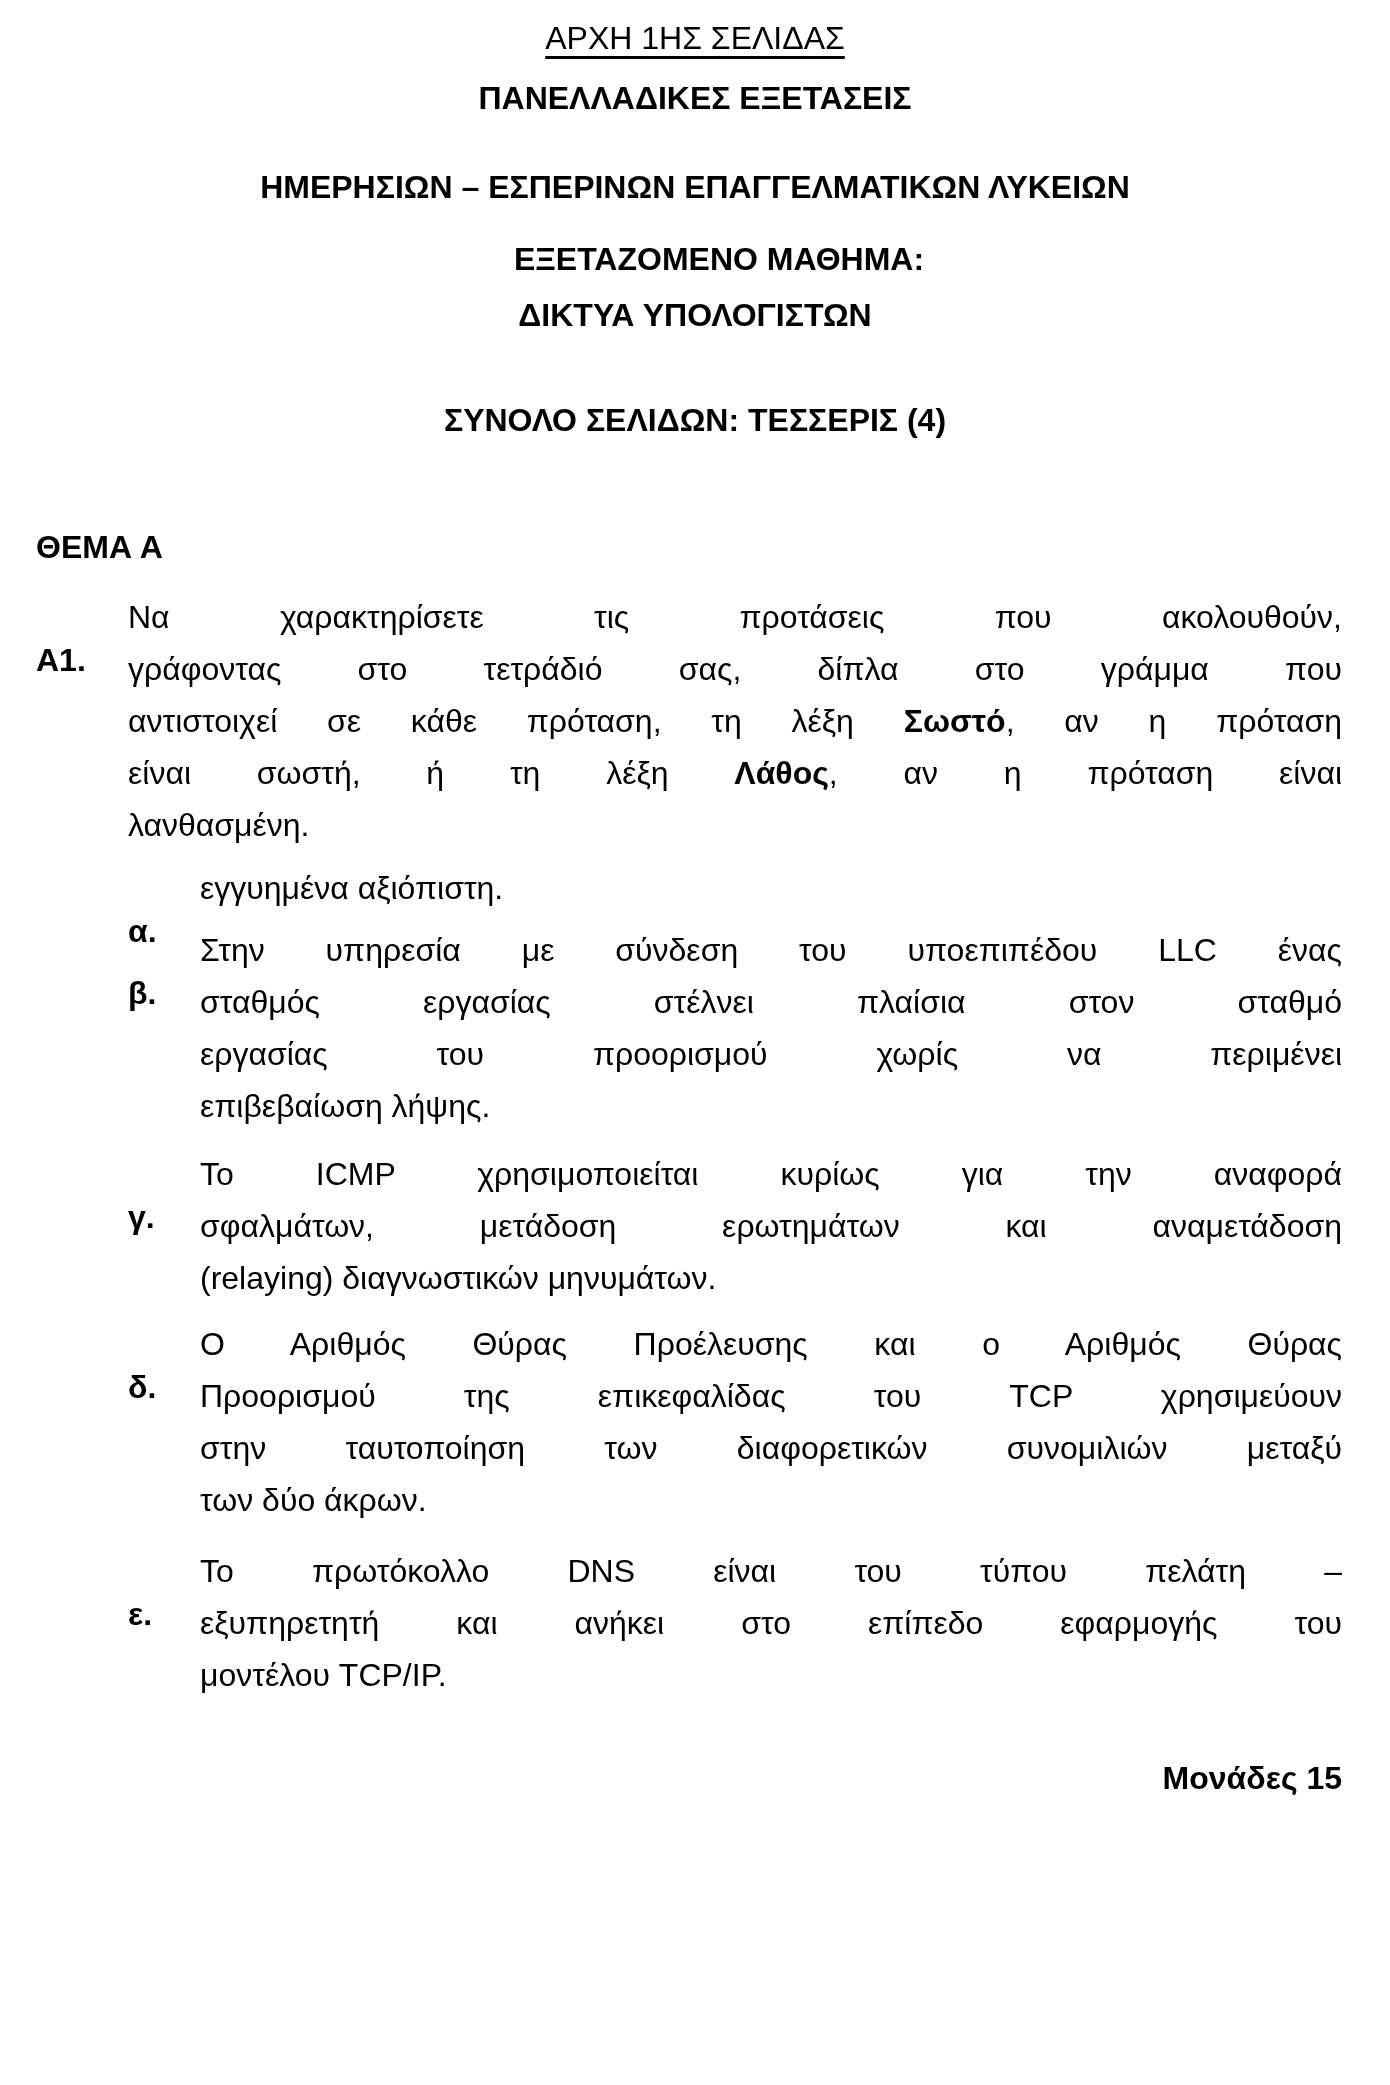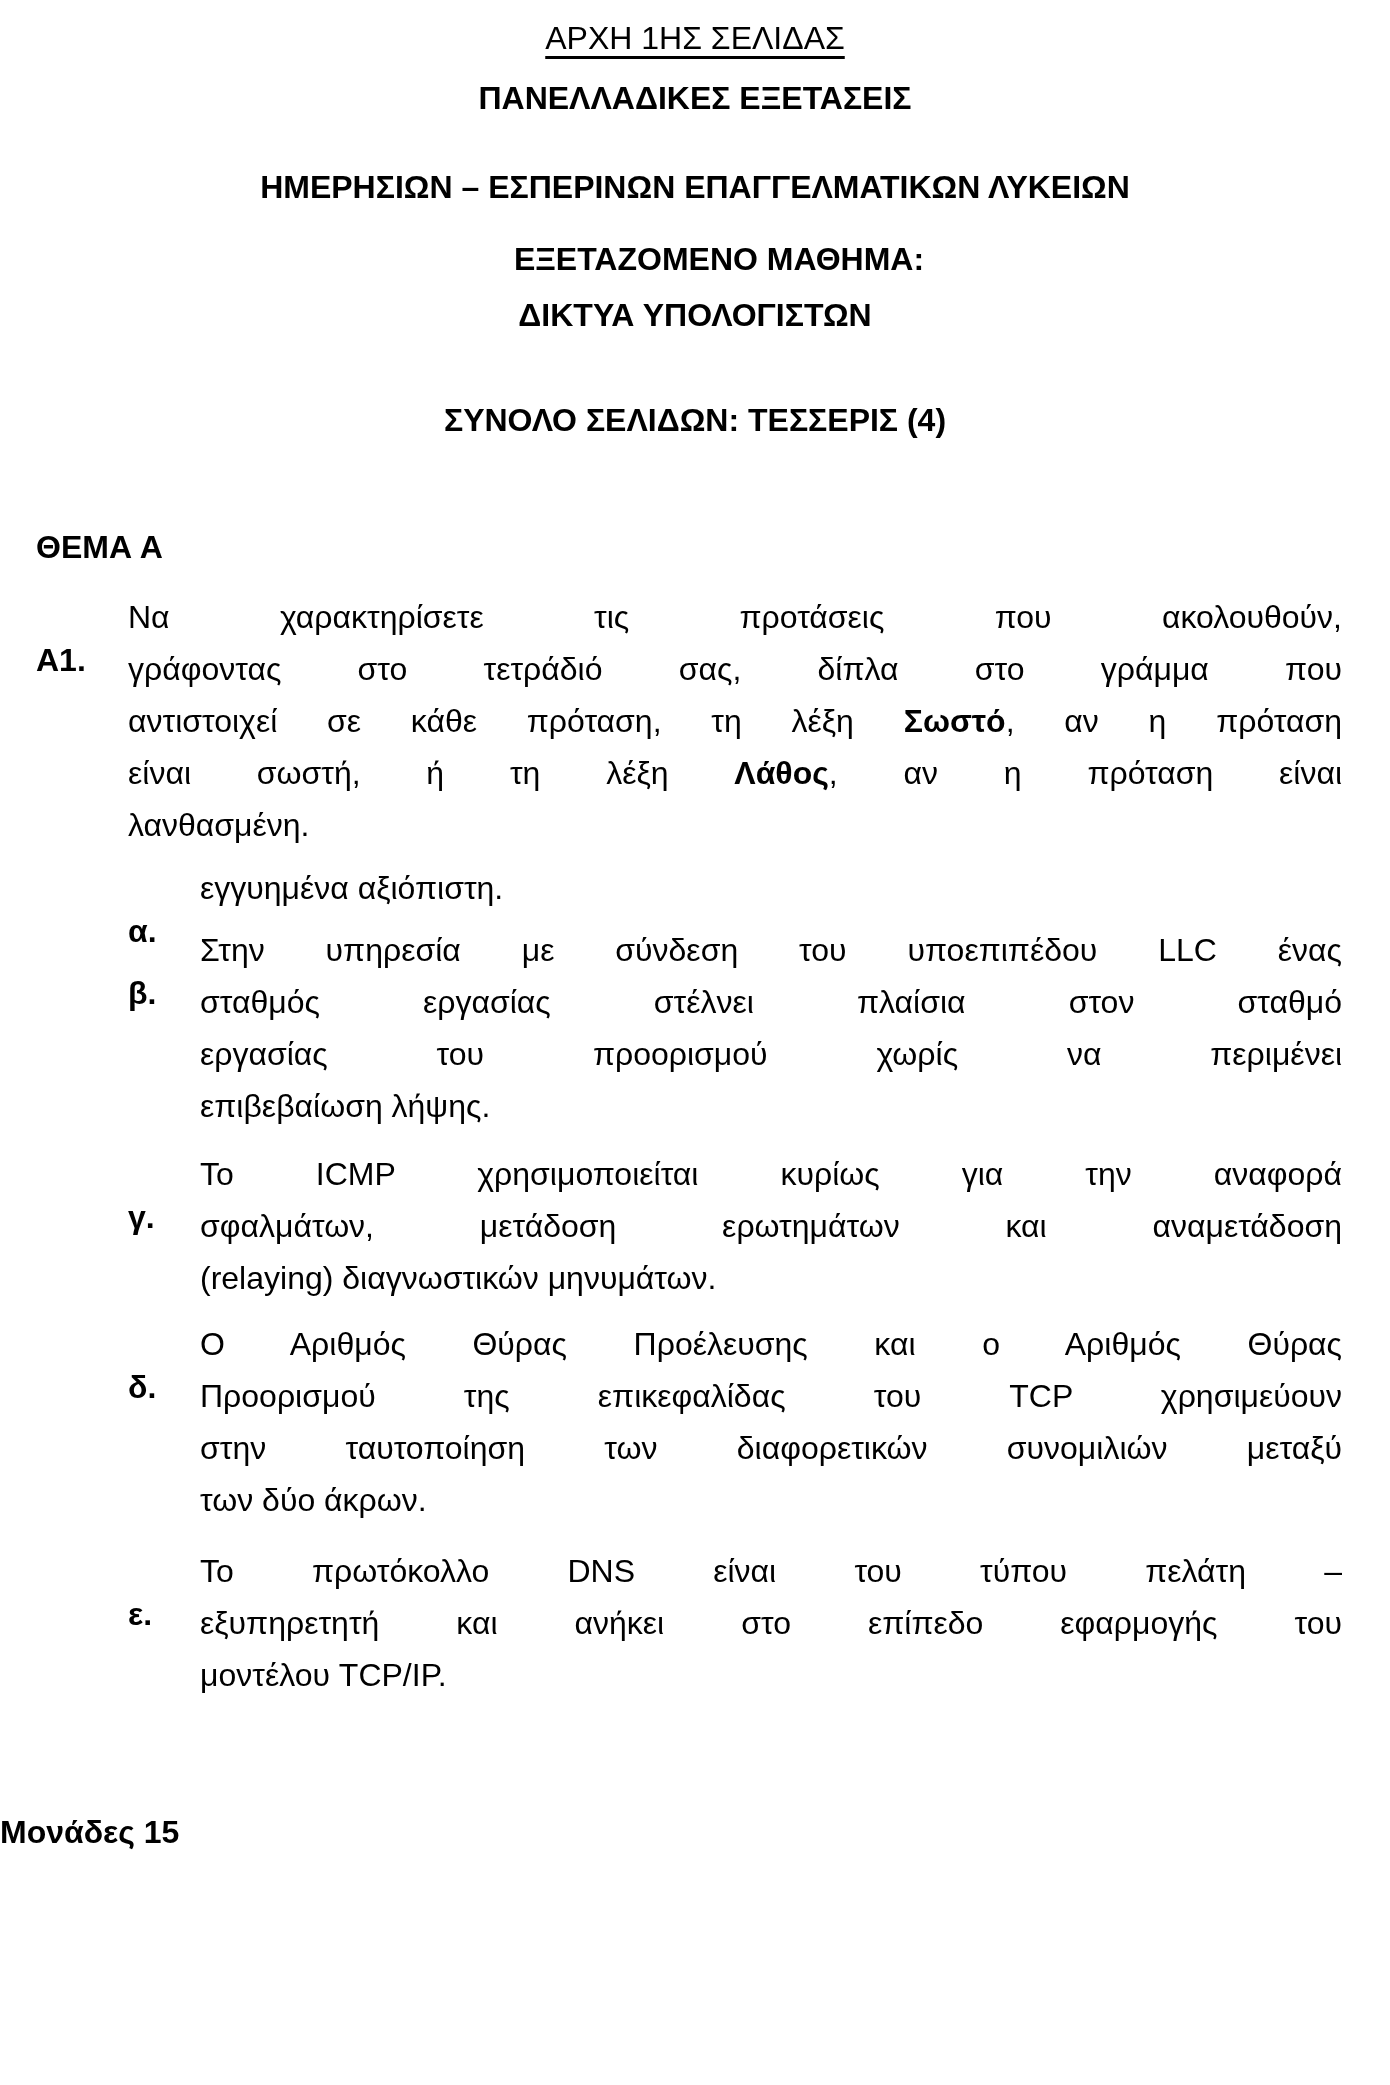--- a/index.html
+++ b/index.html
@@ -71,22 +71,23 @@
   .item-b { margin-top: 10px; }
   .item-c { margin-top: 16px; }
   .item-d { margin-top: 14px; }
   .item-e { margin-top: 19px; }
   .tline { line-height: 52px; }
   .tline.stretch {
     text-align: justify;
     text-align-last: justify;
   }
   .marks {
-    margin-top: 105px;
+    margin-top: 51px;
     margin-right: 48px;
+    text-align: right;
     line-height: 52px;
   }
   .footer-line {
     margin-top: 132px;
   }
 </style>
 </head>
 <body>
 
 <div class="page">

